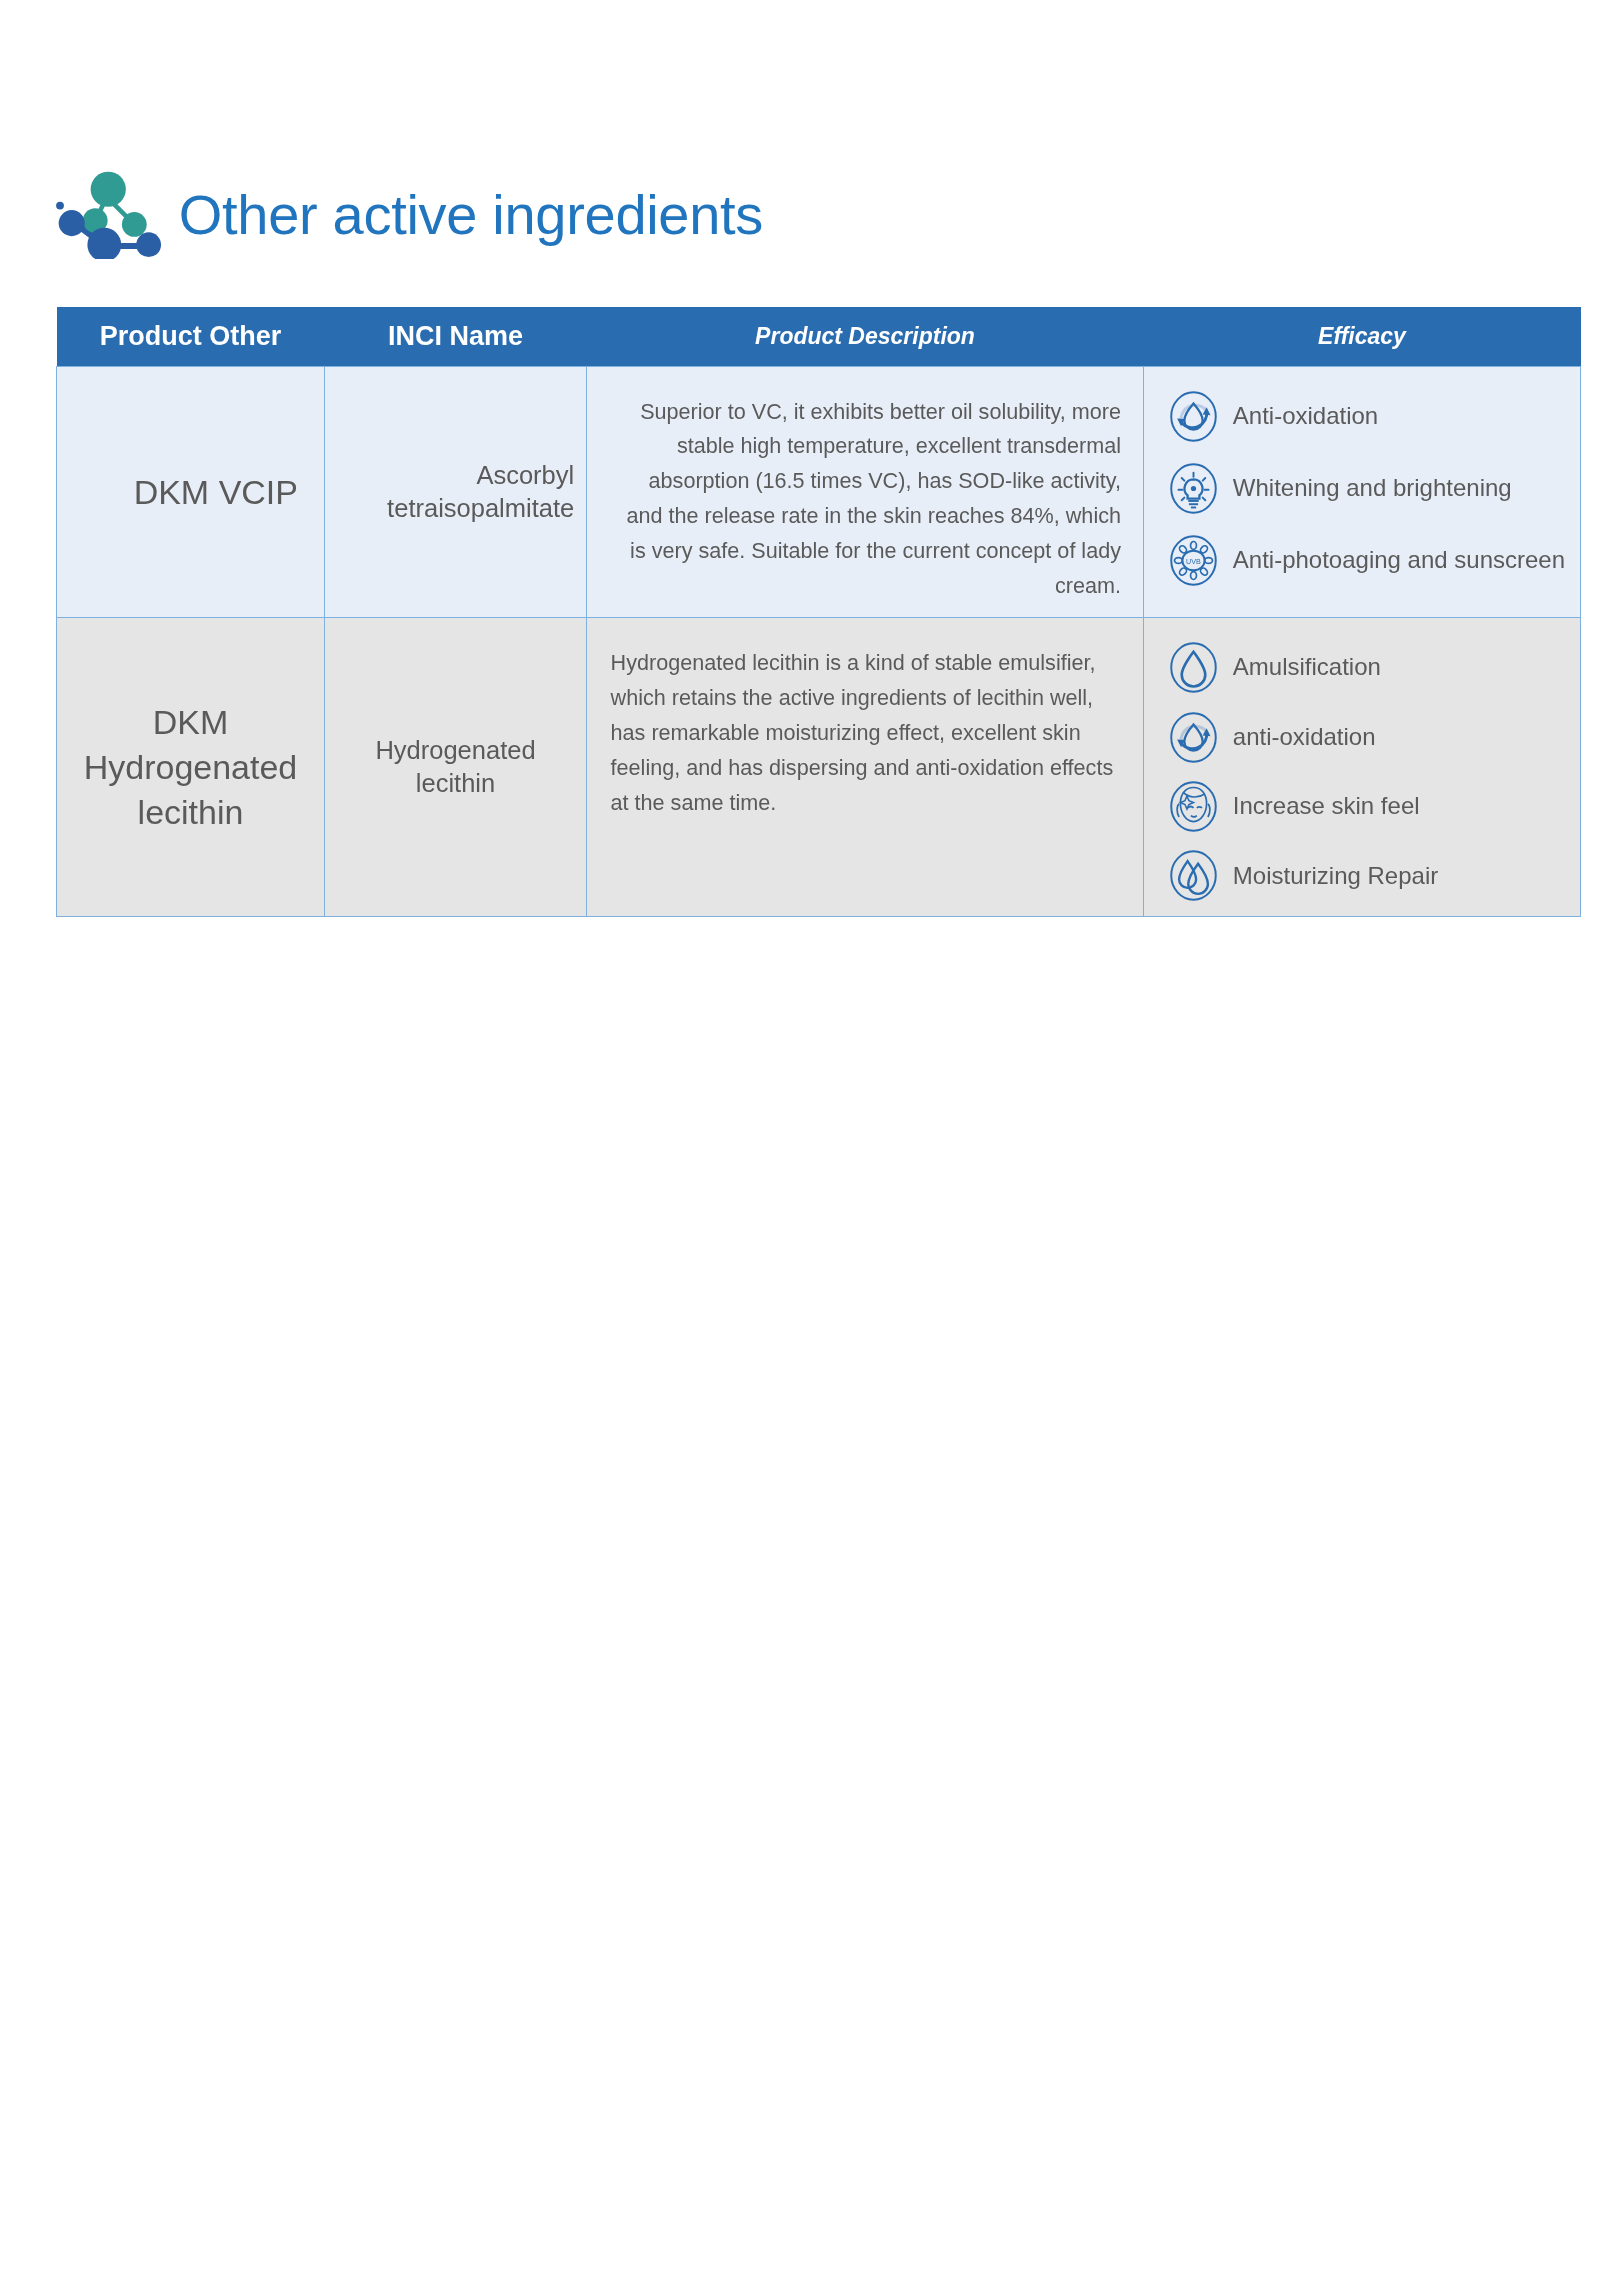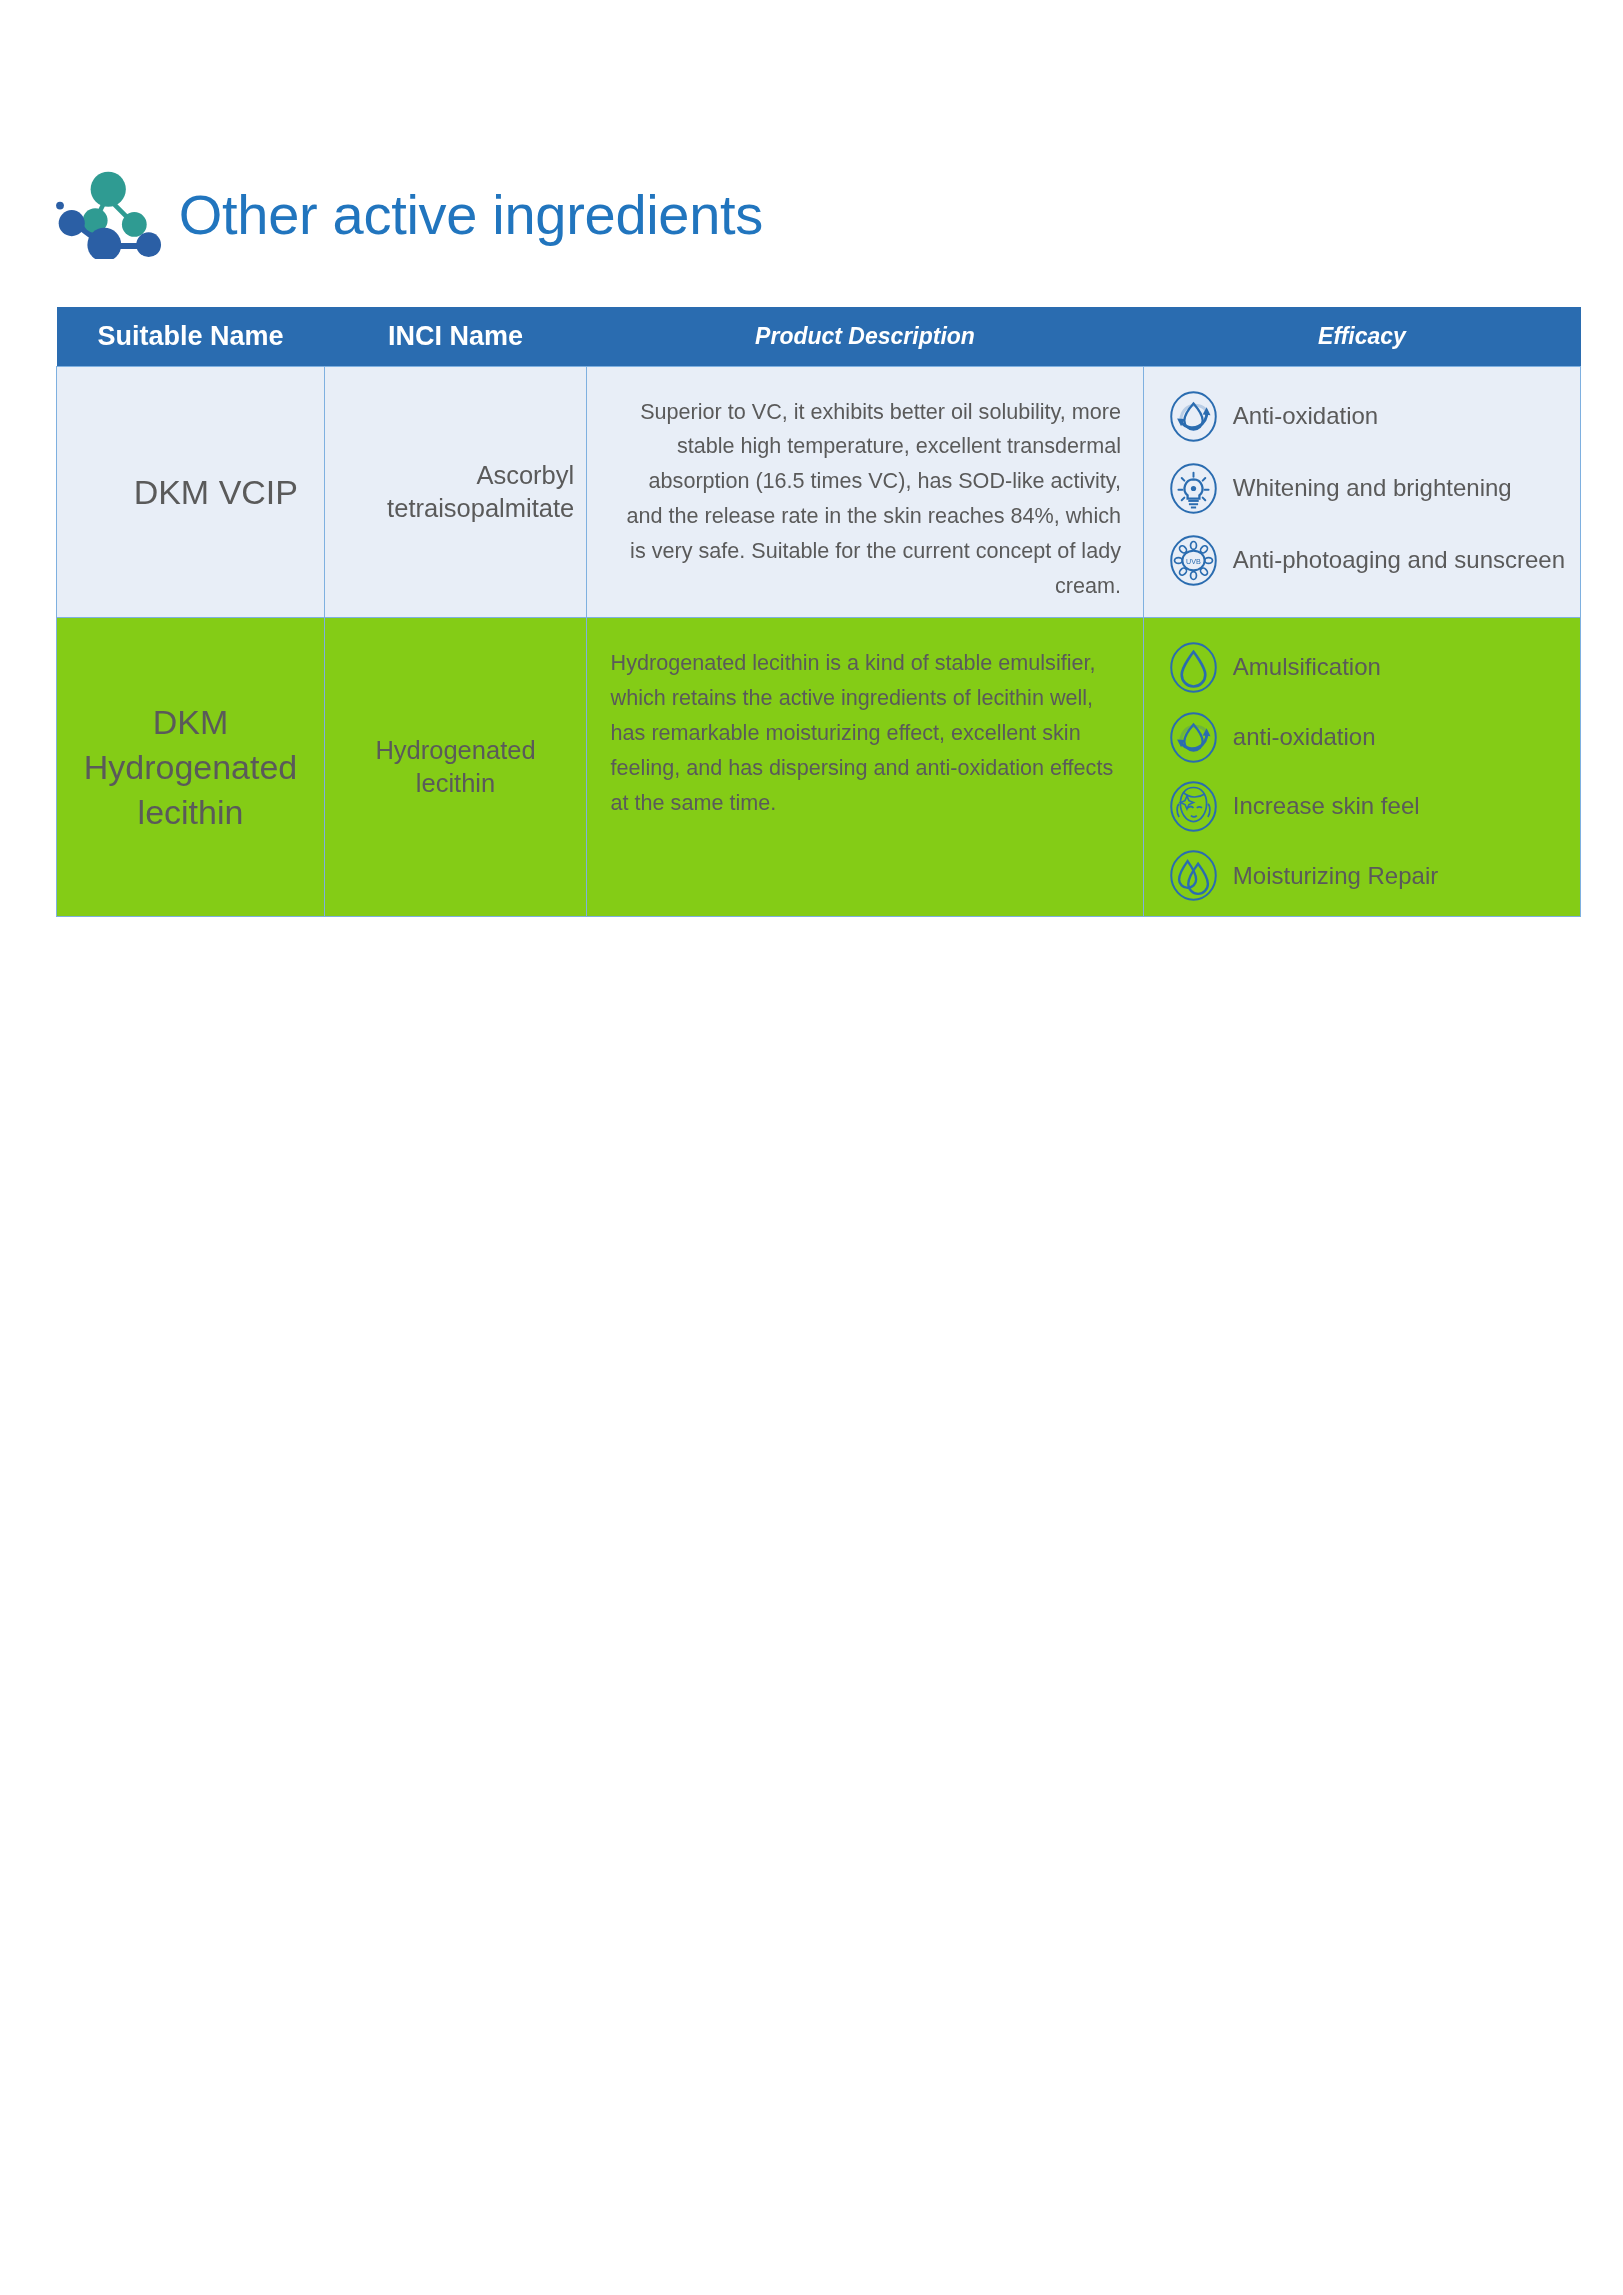--- a/index.html
+++ b/index.html
@@ -73,21 +73,21 @@
     padding-bottom: 6.5px;
     font-style: italic;
   }
 
   .table tbody td {
     border: 1.3px solid #7EB0E0;
     vertical-align: top;
     color: #5A5A5A;
   }
   tr.row-a td { background: #E8EEF7; text-align: right; }
-  tr.row-b td { background: #84cc16; }
+  tr.row-b td { background: #e5e5e5; }
 
   .cell-name {
     text-align: center;
     font-size: 34px;
     line-height: 1.32;
     padding: 0 26px;
     vertical-align: middle;
   }
   .cell-inci {
     text-align: center;
@@ -158,21 +158,21 @@
 
 <table class="table">
   <colgroup>
     <col class="c1">
       <col class="c2">
       <col class="c3">
       <col class="c4">
   </colgroup>
   <thead>
     <tr>
-      <th class="h-narrow">Suitable Name</th>
+      <th class="h-narrow">Product Other</th>
       <th class="h-narrow">INCI Name</th>
       <th class="h-wide">Product Description</th>
       <th class="h-wide">Efficacy</th>
     </tr>
   </thead>
   <tbody>
 
     <tr class="row-a">
       <td class="cell-name">DKM VCIP</td>
       <td class="cell-inci">Ascorbyl tetraisopalmitate</td>

